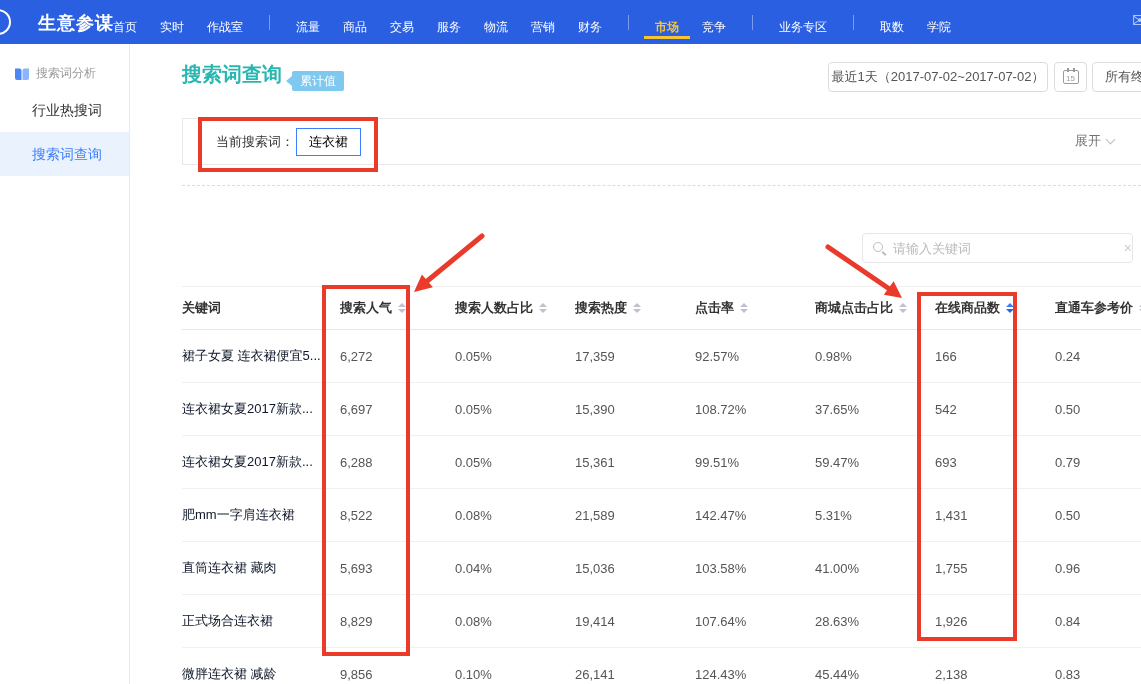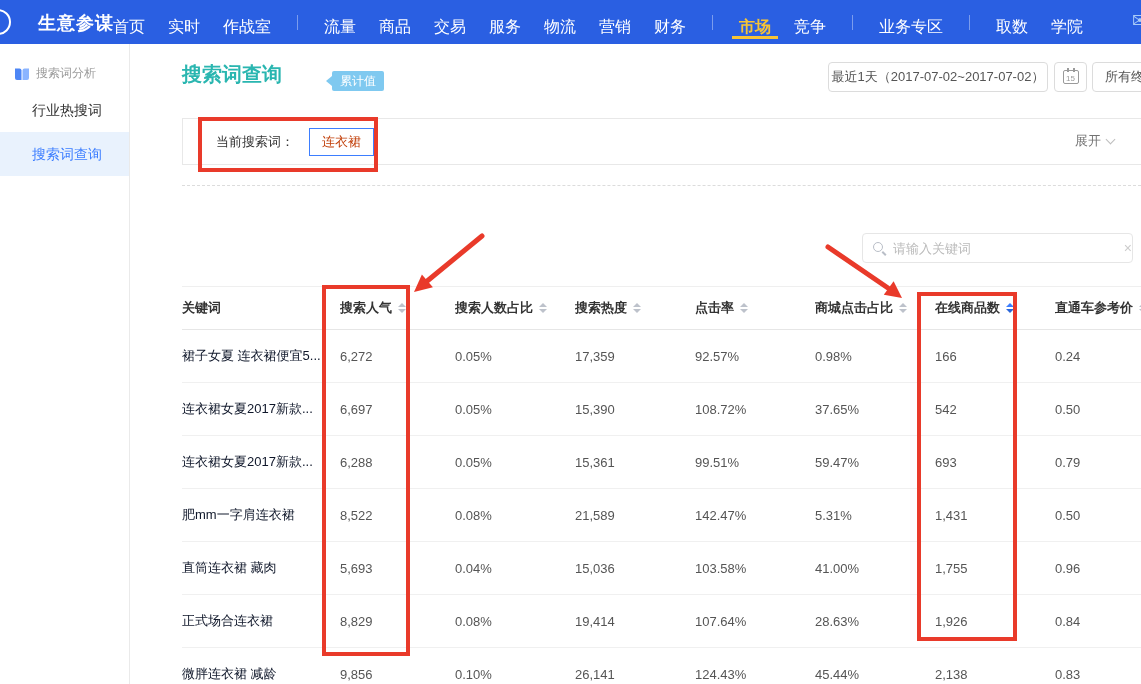--- a/index.html
+++ b/index.html
@@ -12,21 +12,21 @@
 
   
   .topnav { position:absolute; top:0; left:0; width:1141px; height:44px;
     background:#2A5FE2; display:flex; align-items:center; color:#fff; z-index:5; }
   .logo-wrap { position:relative; width:113px; height:44px; flex:0 0 auto;font-family:Liberation Serif, serif; }
   .logo-mark { position:absolute; left:-15px; top:9px; width:26px; height:26px;
     border:2.5px solid #fff; border-radius:50%; }
   .logo-text { position:absolute; left:38px; top:11px; font-size:18px; font-weight:bold;
     white-space:nowrap; letter-spacing:1px; }
   .nav-menu { display:flex; align-items:center; height:44px; }
-  .nav-item { position:relative; height:35px; line-height:44px; font-size:16px;
+  .nav-item { position:relative; height:35px; line-height:44px; font-size:12px;
     margin-right:23px; white-space:nowrap; cursor:pointer; }
   .nav-item.active { color:#F7C435; font-weight:bold; }
   .nav-item.active::after { content:''; position:absolute; left:50%; transform:translateX(-50%);
     bottom:1px; width:46px; height:3px; background:#F7C435; }
   .nav-div { width:1px; height:15px; background:rgba(255,255,255,.38); margin:0 26px 0 3px; }
   .mail-icon { position:absolute; right:-7px; top:9px; font-size:19px; color:#A9CBF7; }
 
   
   .sidebar { position:absolute; top:44px; left:0; width:130px; bottom:0;
     background:#fff; border-right:1px solid #EAEAEA; z-index:4; }
@@ -37,21 +37,21 @@
     color:#333; cursor:pointer; white-space:nowrap; }
   .side-item:first-of-type { margin-top:6px; }
   .side-item.active { background:#E9F2FD; color:#3D7EFF; }
 
   
   .main { position:absolute; top:44px; left:142px; width:999px; bottom:0;
     background:#fff; overflow:hidden; }
   .page-title { position:absolute; left:40px; top:17px; font-size:20px;
     font-weight:bold; color:#2AB6B0; }
   .cum-badge { position:absolute; left:150px; top:27px; height:20px; line-height:20px;
-    background:#7FC9F0; color:#fff; font-size:12px; padding:0 8px; border-radius:2px;margin-left:40px; }
+    background:#7FC9F0; color:#fff; font-size:12px; padding:0 8px; border-radius:2px; }
   .cum-badge::before { content:''; position:absolute; left:-6px; top:5px; width:0; height:0;
     border-top:5px solid transparent; border-bottom:5px solid transparent;
     border-right:6px solid #7FC9F0; }
 
   .date-btn { position:absolute; left:686px; top:18px; width:220px; height:30px;
     border:1px solid #DCDCDC; border-radius:4px; font-size:13px; color:#555;
     display:flex; align-items:center; justify-content:center; white-space:nowrap;
     cursor:pointer; background:#fff; }
   .cal-btn { position:absolute; left:912px; top:18px; width:33px; height:30px;
     border:1px solid #DCDCDC; border-radius:4px; display:flex; align-items:center;
@@ -63,22 +63,22 @@
   .cal b { position:absolute; inset:0; display:flex; align-items:center; justify-content:center;
     font-size:8px; font-weight:normal; color:#9A9A9A; padding-top:2px; }
   .terminal-btn { position:absolute; left:950px; top:18px; width:90px; height:30px;
     border:1px solid #DCDCDC; border-radius:4px; font-size:13px; color:#555;
     line-height:28px; padding-left:12px; white-space:nowrap; cursor:pointer; background:#fff; }
 
   .filter-panel { position:absolute; left:40px; top:74px; width:966px; height:47px;
     border:1px solid #E8E8E8; }
   .filter-label { position:absolute; left:33px; top:14px; font-size:13px; color:#333; }
   .keyword-tag { position:absolute; left:113px; top:9px; height:28px; line-height:26px;
-    padding:0 12px; border:1px solid #3D7EFF; color:#c2410c; font-size:13px;
-    cursor:pointer; background:#fff;margin-left:13px; }
+    padding:0 12px; border:1px solid #3D7EFF; color:#000000; font-size:13px;
+    cursor:pointer; background:#fff; }
   .expand-link { position:absolute; left:933px; top:88px; font-size:13px; color:#737373;
     cursor:pointer; white-space:nowrap; }
   .chev { display:inline-block; width:7px; height:7px; border-right:1.5px solid #BDBDBD;
     border-bottom:1.5px solid #BDBDBD; transform:rotate(45deg); margin-left:6px;
     vertical-align:2px; }
   .dashed-sep { position:absolute; left:40px; top:141px; width:959px;
     border-top:1px dashed #DCDCDC; }
 
   .search-box { position:absolute; left:720px; top:189px; width:271px; height:30px;
     border:1px solid #E6E6E6; border-radius:4px; display:flex; align-items:center;

